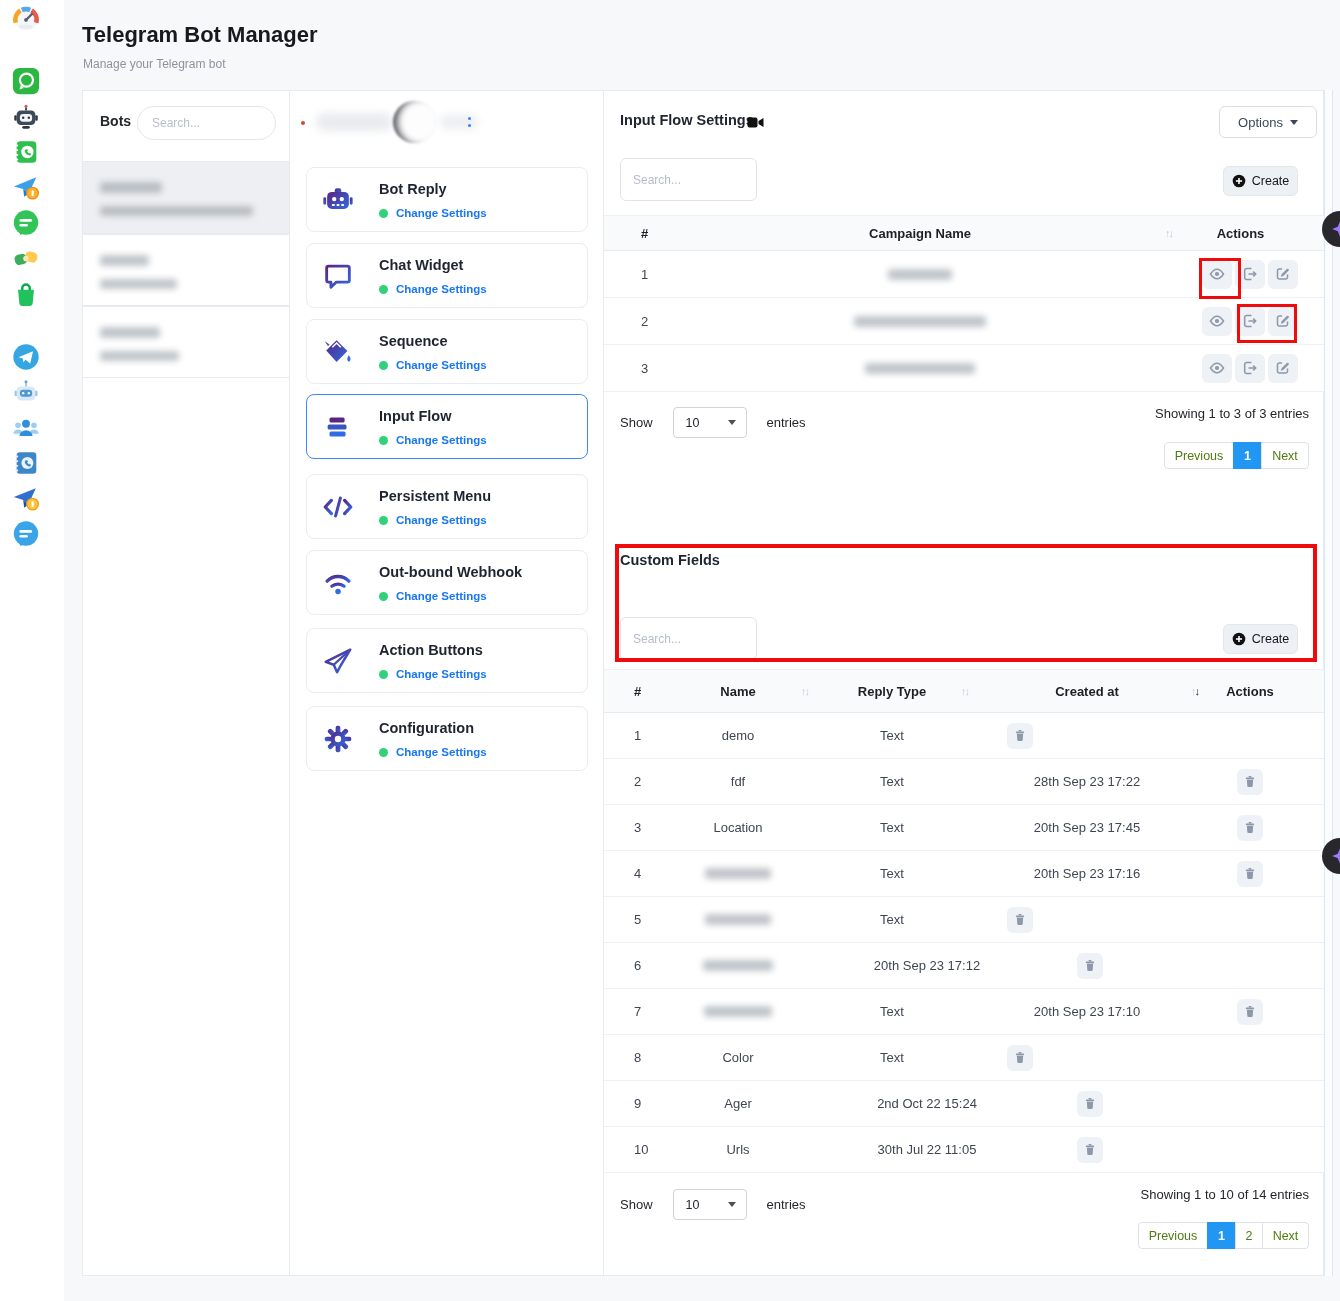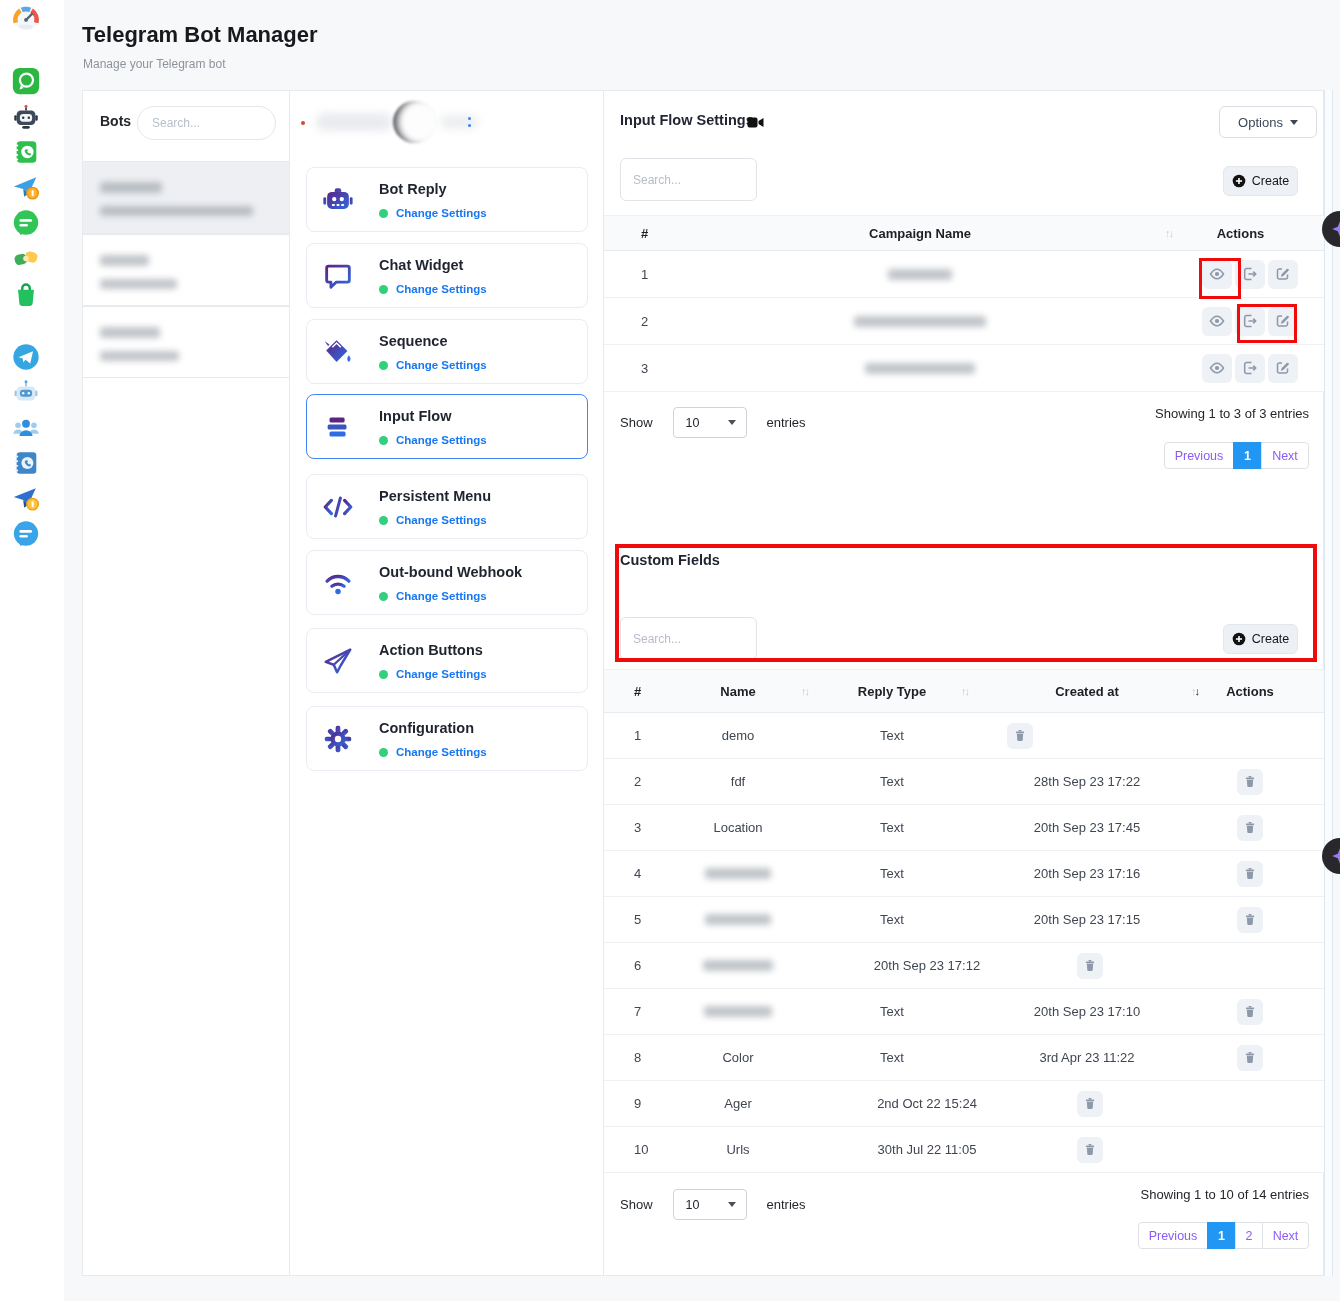--- a/index.html
+++ b/index.html
@@ -80,21 +80,21 @@
   .act-btn svg { display:block; }
   .trash-btn { width:26px; height:26px; background:#eef1f6; border:none; border-radius:6px;
                display:flex; align-items:center; justify-content:center; cursor:pointer; }
 
   .show-row { position:absolute; display:flex; align-items:center; gap:20px; font-size:13px; color:#23262b; }
   .pg-select { width:74px; height:31px; border:1px solid #ced4da; border-radius:4px; display:flex; align-items:center;
                justify-content:space-between; padding:0 10px 0 12px; font-size:12.5px; color:#23262b; cursor:pointer; background:#fff; }
   .pg-select .caret-down { border-top-color:#495057; }
   .showing { position:absolute; font-size:13px; color:#23262b; text-align:right; }
   .pager { position:absolute; display:flex; align-items:stretch; height:27px; }
-  .pg-btn { border:1px solid #dee2e6; background:#fff; color:#8b5cf6; font-size:12.5px; display:flex; align-items:center;
+  .pg-btn { border:1px solid #dee2e6; background:#fff; color:#4d7c0f; font-size:12.5px; display:flex; align-items:center;
             justify-content:center; cursor:pointer; margin-left:-1px; }
   .pg-btn.first { margin-left:0; border-radius:4px 0 0 4px; }
   .pg-btn.last { border-radius:0 4px 4px 0; }
   .pg-btn.active { background:#2196f3; border-color:#2196f3; color:#fff; font-weight:700; }
 
   
   .anno { position:absolute; border:3px solid #ef0b0b; pointer-events:none; z-index:60; }
   .anno.thick { border-width:4px; }
 
   
@@ -639,21 +639,20 @@
         </button>
           </div>
       </div>
 
       <div class="trow" style="height:46px">
         <div class="cell left" style="width:60px;padding-left:30px">5</div>
         <div class="cell" style="width:148px">
             <div class="blur-bar" style="width:66px;height:11px"></div>
           </div>
         <div class="cell" style="width:160px">Text</div>
-        <div class="cell" style="width:230px">20th Sep 23 17:15</div>
         <div class="cell" style="width:96px">
             <button class="trash-btn">
           <svg width="15" height="15" viewBox="0 0 16 16">
                 <rect x="6.3" y="1.6" width="3.4" height="1.7" rx="0.8" fill="#8d98a8"></rect>
                 <rect x="3.2" y="3.4" width="9.6" height="1.9" rx="0.9" fill="#8d98a8"></rect>
                 <path d="M4.4 6 h7.2 l-.5 7 a1.4 1.4 0 0 1 -1.4 1.3 h-3.4 a1.4 1.4 0 0 1 -1.4-1.3z" fill="#8d98a8"></path>
               </svg>
         </button>
           </div>
       </div>
@@ -690,21 +689,20 @@
                 <path d="M4.4 6 h7.2 l-.5 7 a1.4 1.4 0 0 1 -1.4 1.3 h-3.4 a1.4 1.4 0 0 1 -1.4-1.3z" fill="#8d98a8"></path>
               </svg>
         </button>
           </div>
       </div>
 
       <div class="trow" style="height:46px">
         <div class="cell left" style="width:60px;padding-left:30px">8</div>
         <div class="cell" style="width:148px">Color</div>
         <div class="cell" style="width:160px">Text</div>
-        <div class="cell" style="width:230px">3rd Apr 23 11:22</div>
         <div class="cell" style="width:96px">
             <button class="trash-btn">
           <svg width="15" height="15" viewBox="0 0 16 16">
                 <rect x="6.3" y="1.6" width="3.4" height="1.7" rx="0.8" fill="#8d98a8"></rect>
                 <rect x="3.2" y="3.4" width="9.6" height="1.9" rx="0.9" fill="#8d98a8"></rect>
                 <path d="M4.4 6 h7.2 l-.5 7 a1.4 1.4 0 0 1 -1.4 1.3 h-3.4 a1.4 1.4 0 0 1 -1.4-1.3z" fill="#8d98a8"></path>
               </svg>
         </button>
           </div>
       </div>

